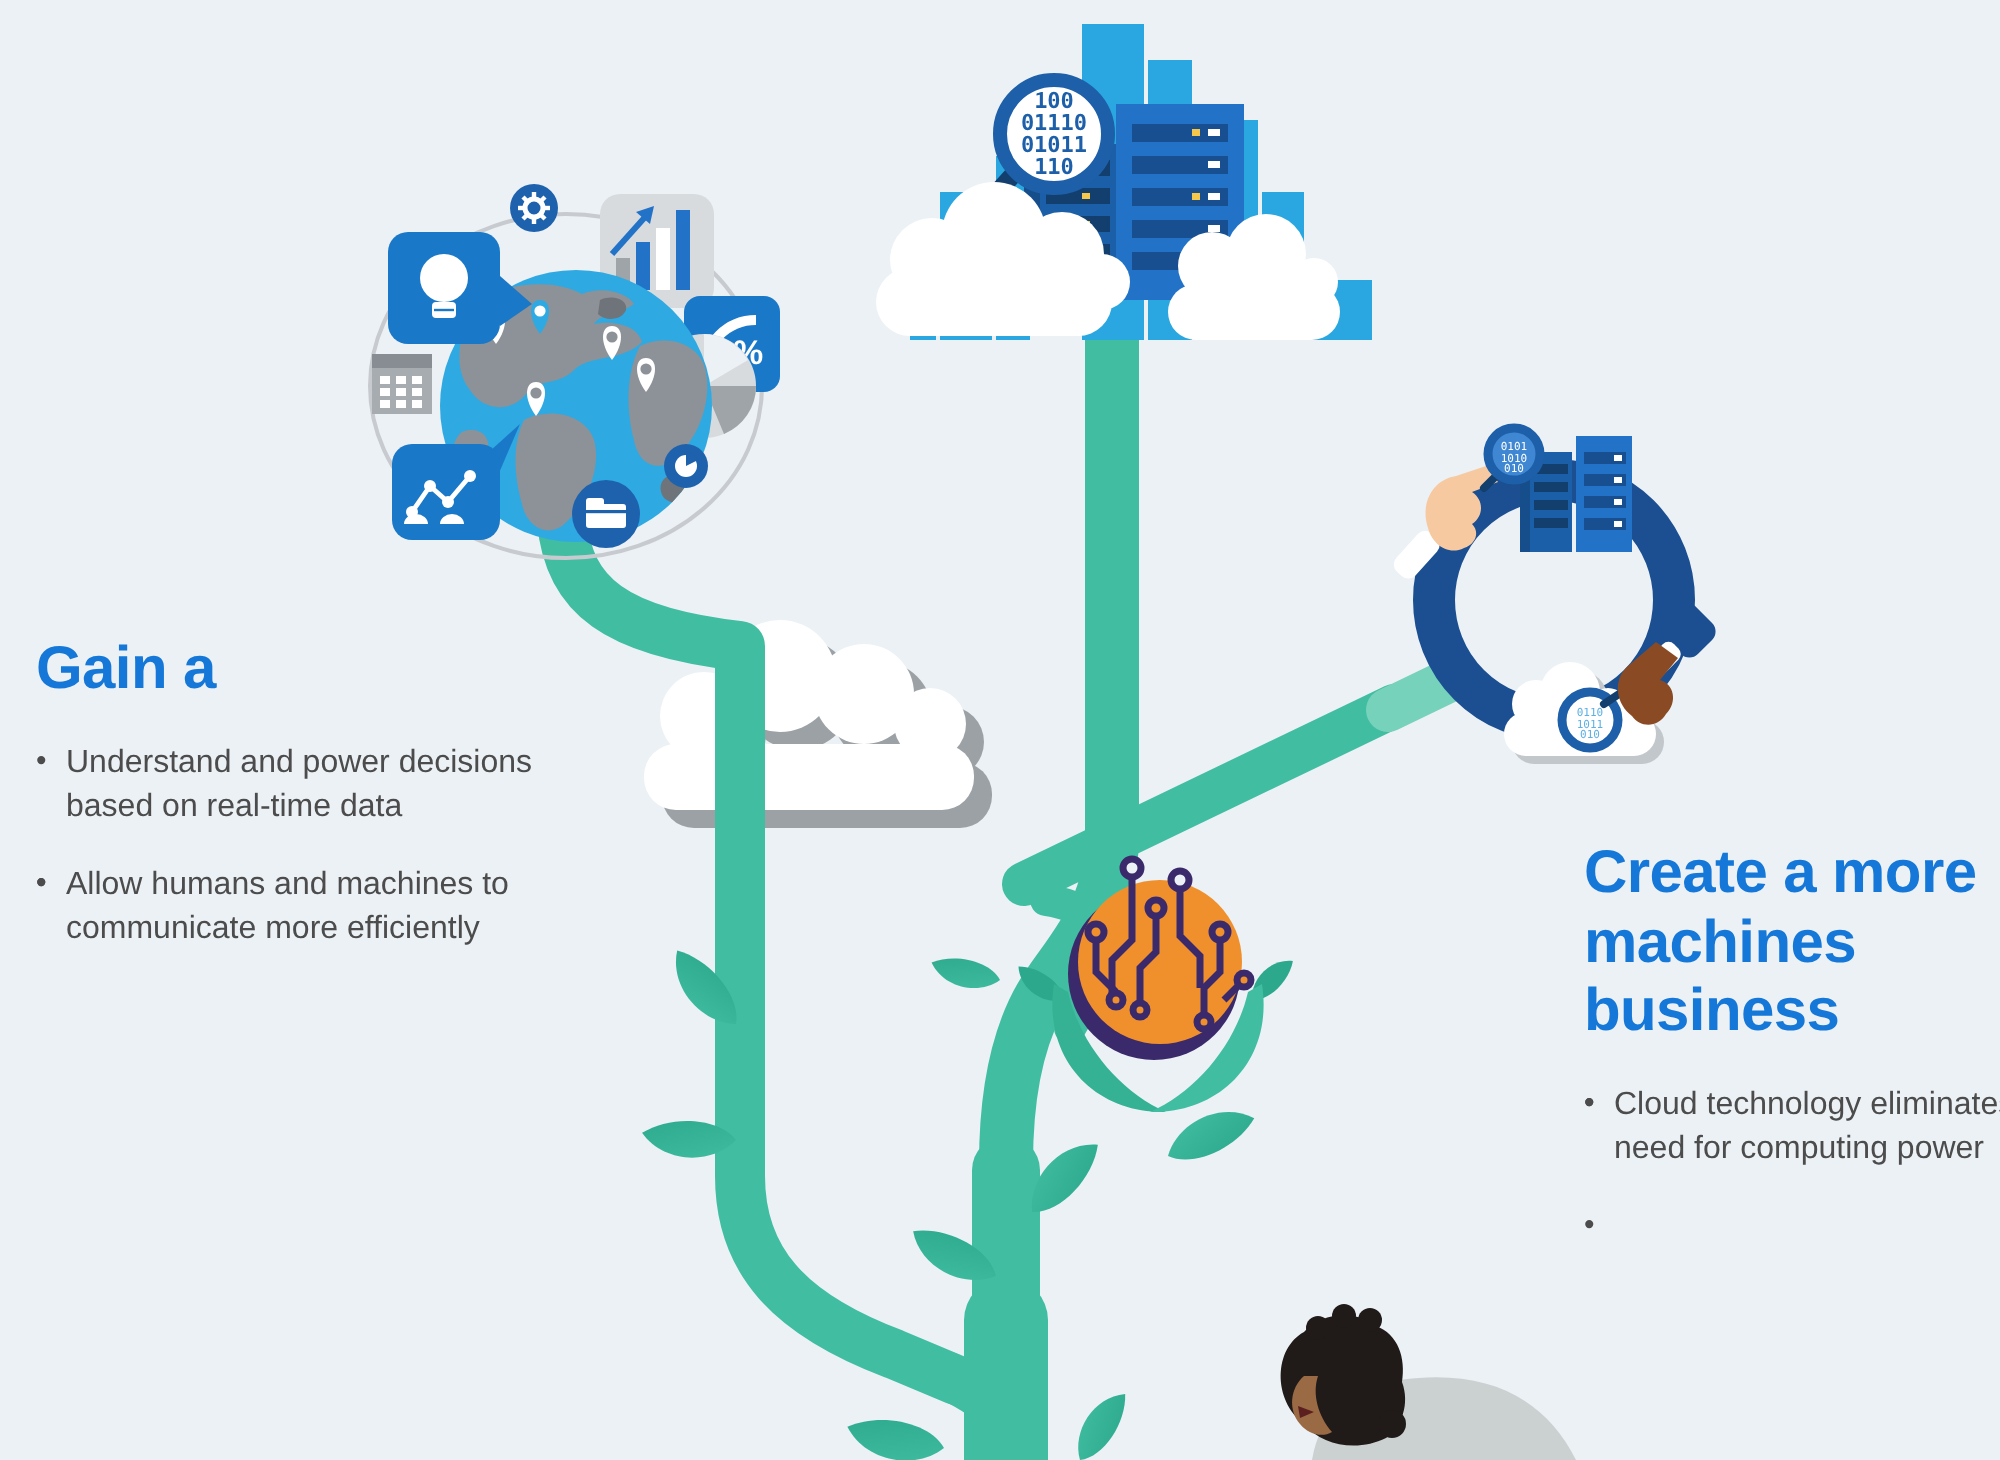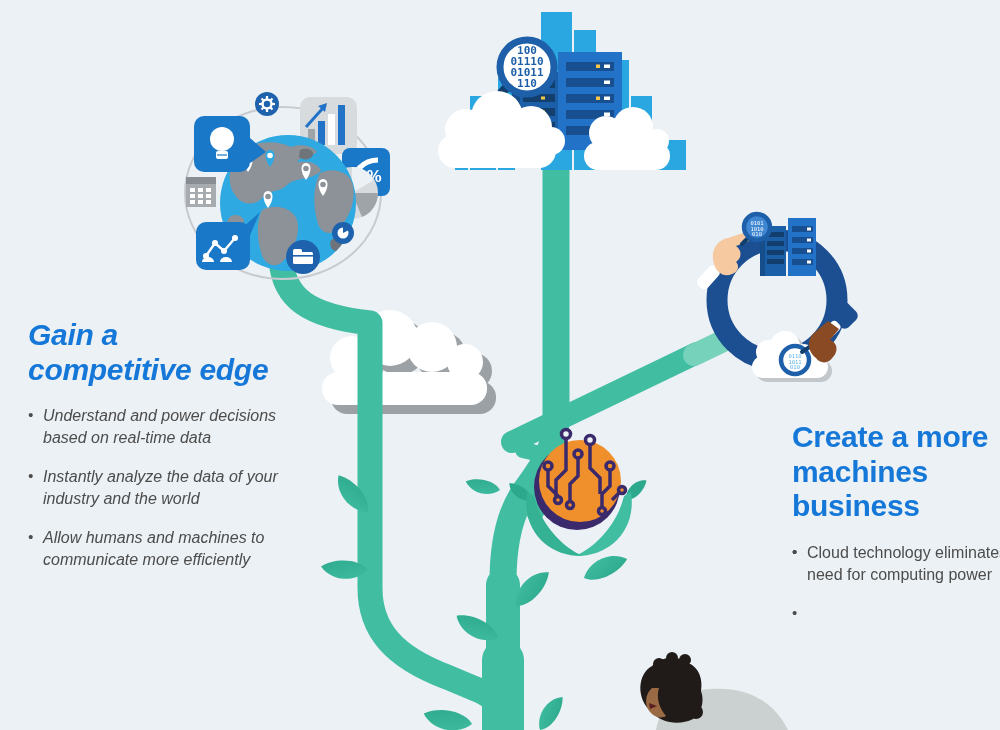--- a/index.html
+++ b/index.html
@@ -19,21 +19,21 @@
   .textblock ul{list-style:none;margin:0;padding:0;}
   .textblock li{
     position:relative;
     padding-left:15px;
     margin-bottom:17px;
     font-size:16px;line-height:1.38;color:#4C4C4C;
   }
   .textblock li .dot{
     position:absolute;left:0;top:0px;color:#4C4C4C;font-size:15px;
   }
-  #left-text{left:28px;top:318px;width:268px;font-style:italic;}
+  #left-text{left:18px;top:318px;width:268px;}
   #right-text{left:744px;top:420px;width:268px;margin-left:48px;}
 </style>
 </head>
 <body>
 
 <div class="stage">
 
 <svg width="1000" height="730" viewBox="0 0 1000 730">
   <defs>
     <linearGradient id="leafgrad" x1="0" y1="0" x2="1" y2="1">
@@ -389,24 +389,24 @@
     <circle cx="659" cy="664" r="6" fill="#201B19"></circle>
         <circle cx="672" cy="658" r="6" fill="#201B19"></circle>
     <circle cx="685" cy="660" r="6" fill="#201B19"></circle>
         <circle cx="696" cy="712" r="7" fill="#201B19"></circle>
     <path d="M 652 688 C 645 694 644 705 650 712 C 654 717 661 719 666 716 C 659 708 656 697 659 688 Z" fill="#9A6A45"></path>
     <path d="M 649 703 L 657 706 L 650 709 Z" fill="#5C1F1F"></path>
   </g>
 </svg>
 
 <div class="textblock" id="left-text">
-  <h2><span>Gain a</span><br><span>competitive edge</span></h2>
+  <h2><span>Gain a</span><br></h2>
   <ul>
     <li><span class="dot">•</span><span>Understand and power decisions based on real-time data</span></li>
-    <li><span class="dot">•</span><span>Instantly analyze the data of your industry and the world</span></li>
+    <li><span class="dot">•</span></li>
     <li><span class="dot">•</span><span>Allow humans and machines to communicate more efficiently</span></li>
   </ul>
 </div>
 
 <div class="textblock" id="right-text">
   <h2><span>Create a more</span><br><span>machines business</span></h2>
   <ul>
     <li><span class="dot">•</span></li>
     <li><span class="dot">•</span><span>Cloud technology eliminates the need for computing power</span></li>
     <li><span class="dot">•</span></li>

